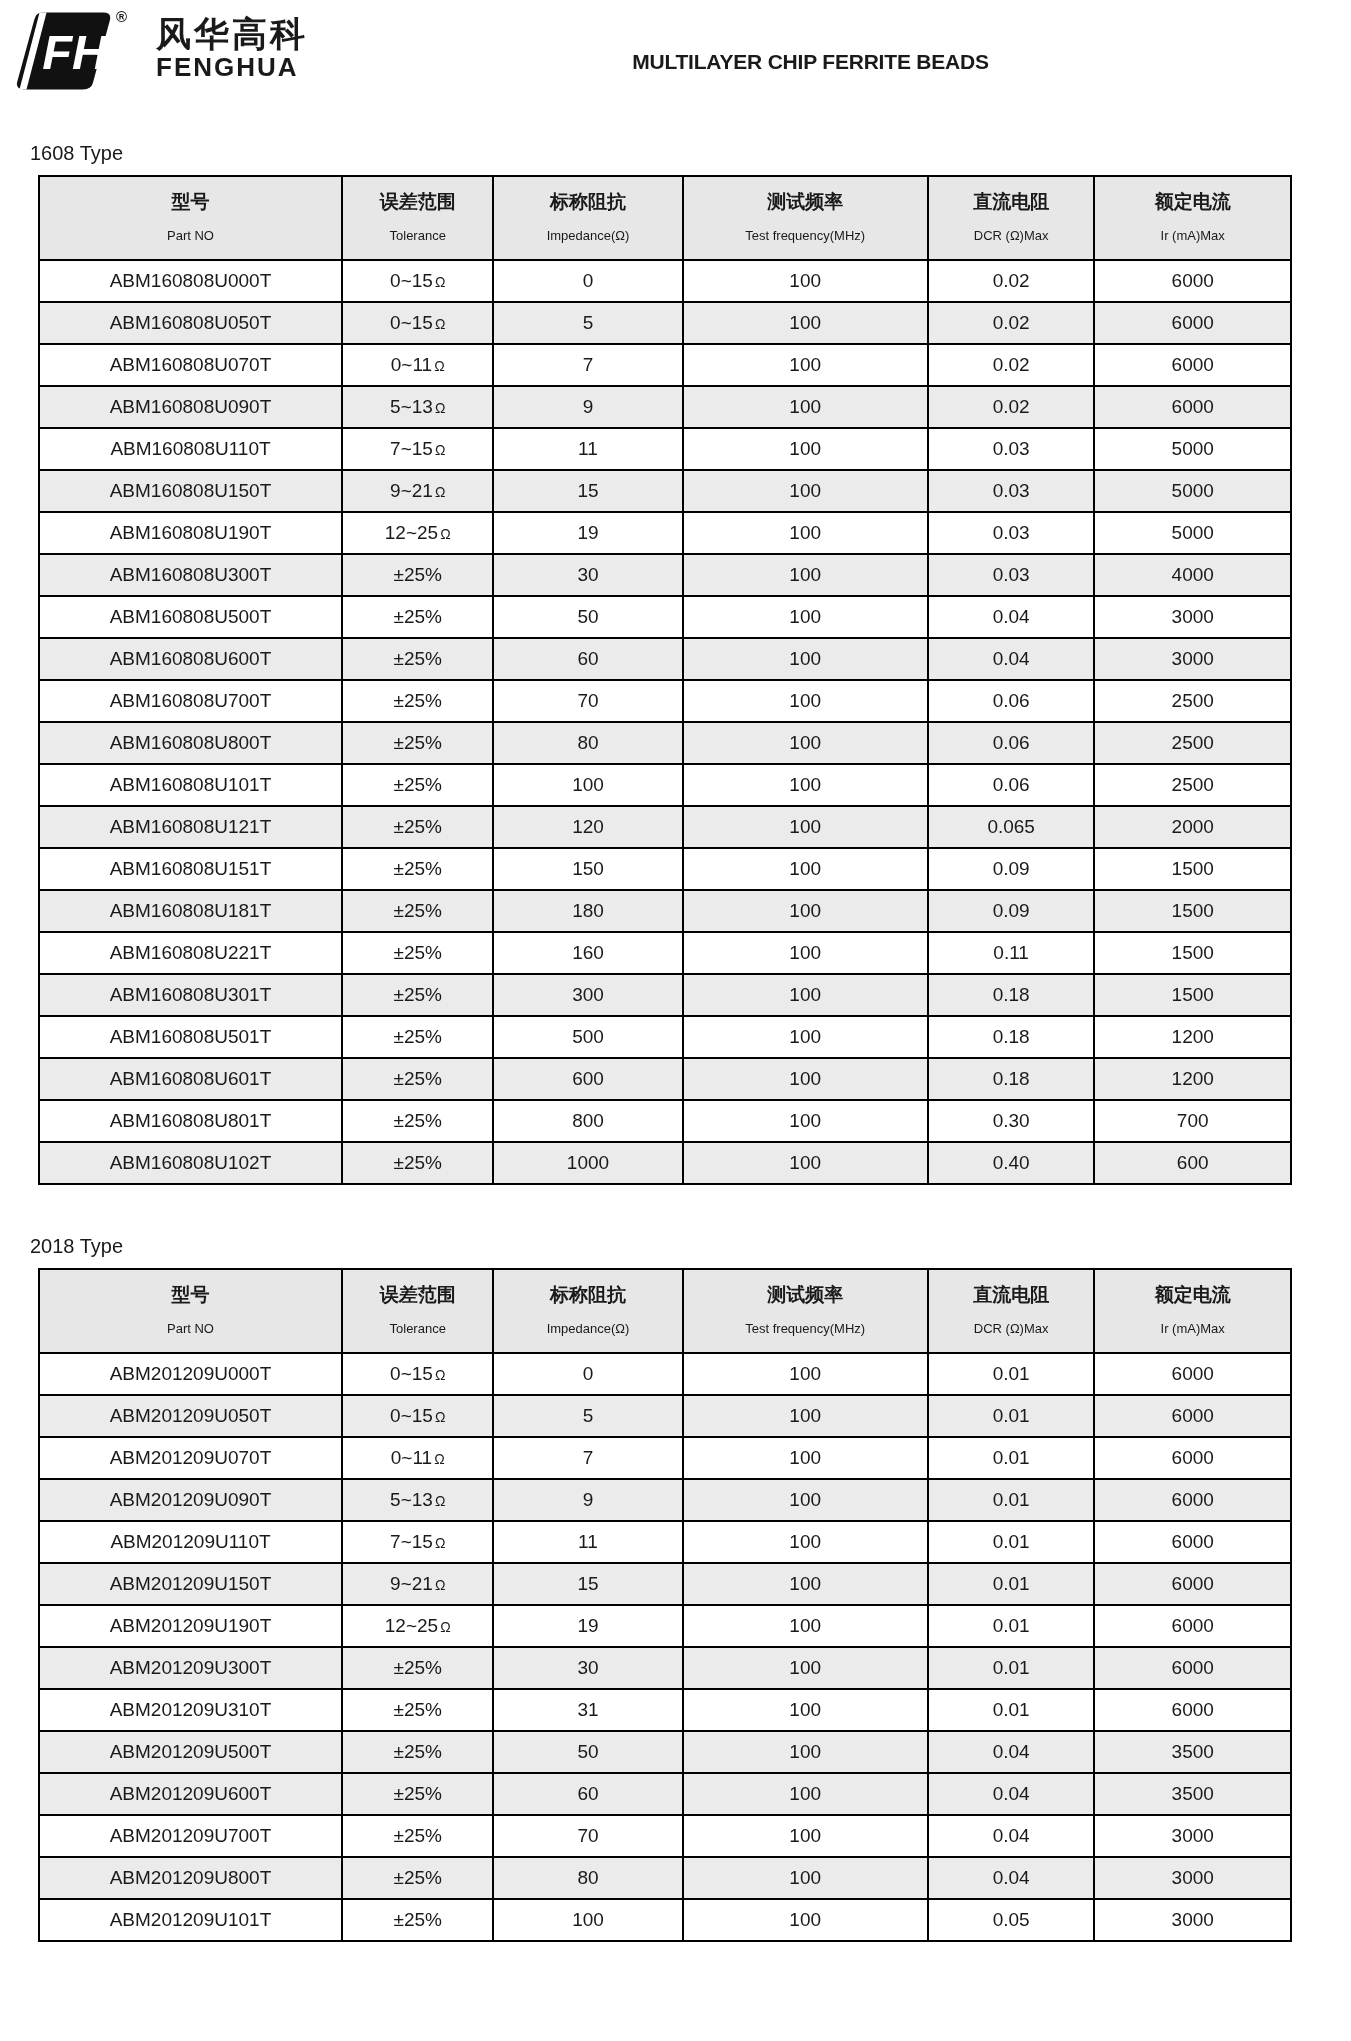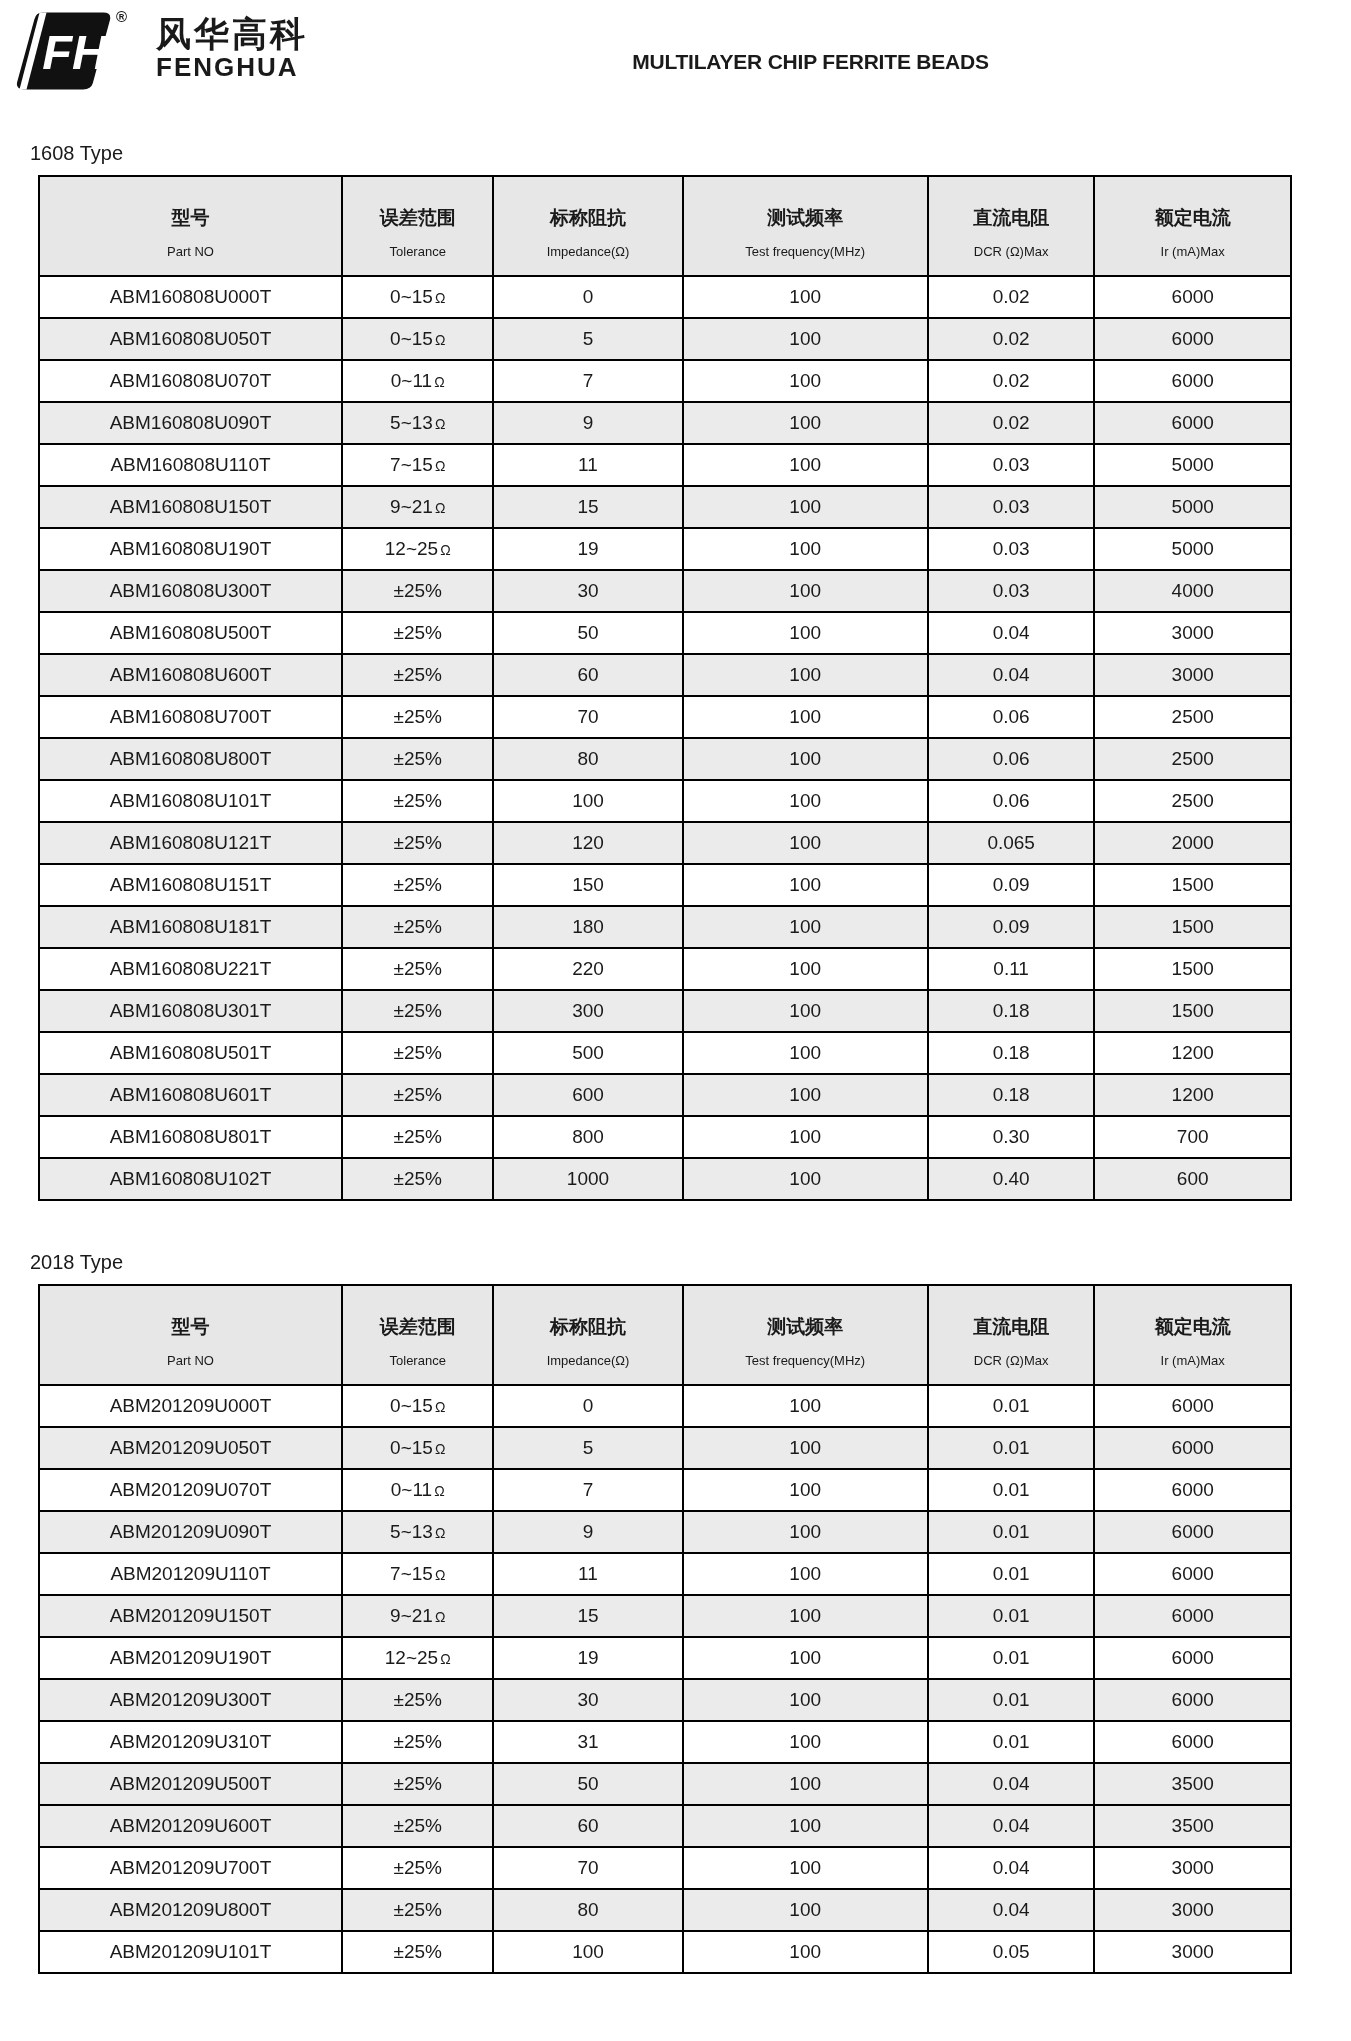--- a/index.html
+++ b/index.html
@@ -52,21 +52,21 @@
     table-layout:fixed;
     margin-left:38px;
     width:1254px;
   }
   table.spec th, table.spec td {
     border:2px solid #000;
     text-align:center;
     vertical-align:middle;
     padding:0;
   }
-  table.spec thead th { background:#e7e7e7; padding:24px 0 6px 0; }
+  table.spec thead th { background:#e7e7e7; padding:8px 0 6px 0; }
   .h-cn { font-size:19px; font-weight:700; line-height:34px; }
   .h-en { font-size:13px; font-weight:400; line-height:34px; }
   table.spec td { height:40px; font-size:19px; }
   table.spec tr.shaded td { background:#ebebeb; }
   .tu { font-size:14px; margin-left:2px; }
 </style>
 </head>
 <body>
 
 <div class="page">
@@ -253,21 +253,21 @@
           <td>ABM160808U181T</td>
           <td>±25%</td>
           <td>180</td>
           <td>100</td>
           <td>0.09</td>
           <td>1500</td>
         </tr>
         <tr>
           <td>ABM160808U221T</td>
           <td>±25%</td>
-          <td>220</td>
+          <td>160</td>
           <td>100</td>
           <td>0.11</td>
           <td>1500</td>
         </tr>
         <tr class="shaded">
           <td>ABM160808U301T</td>
           <td>±25%</td>
           <td>300</td>
           <td>100</td>
           <td>0.18</td>

